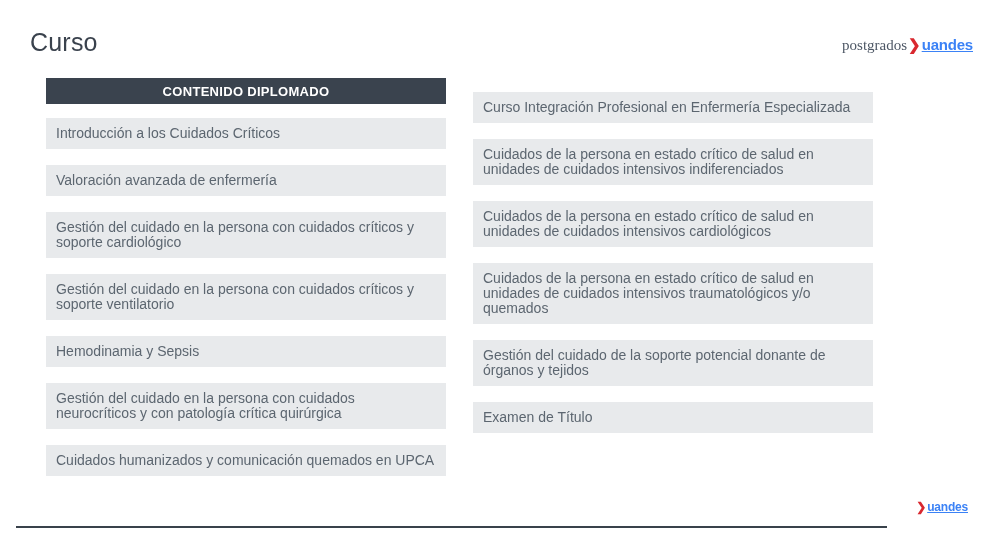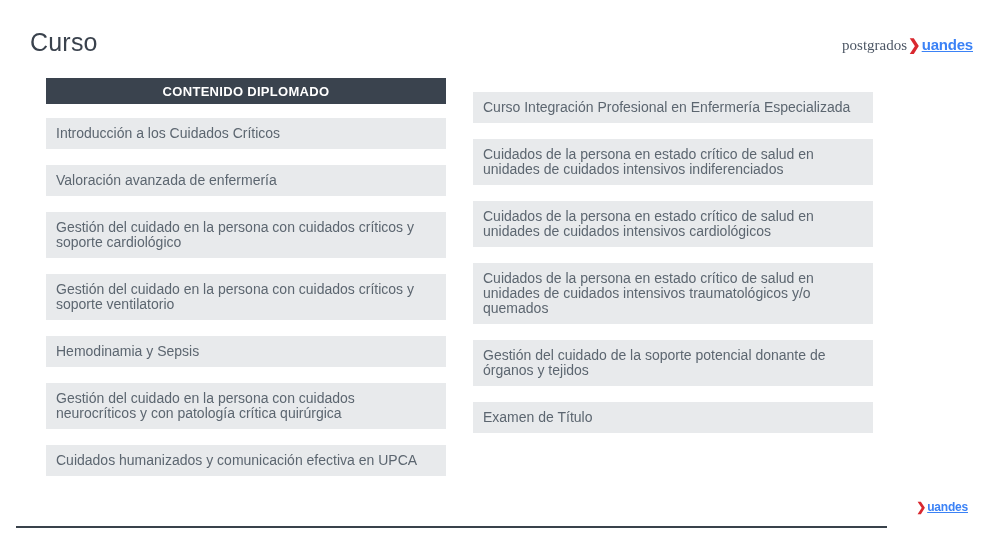--- a/index.html
+++ b/index.html
@@ -102,21 +102,21 @@
 
     <section class="column">
       <header class="col-header">CONTENIDO DIPLOMADO</header>
       <ul class="col-items">
         <li class="item">Introducción a los Cuidados Críticos</li>
         <li class="item">Valoración avanzada de enfermería</li>
         <li class="item">Gestión del cuidado en la persona con cuidados críticos y soporte cardiológico</li>
         <li class="item">Gestión del cuidado en la persona con cuidados críticos y soporte ventilatorio</li>
         <li class="item">Hemodinamia y Sepsis</li>
         <li class="item">Gestión del cuidado en la persona con cuidados neurocríticos y con patología crítica quirúrgica</li>
-        <li class="item">Cuidados humanizados y comunicación efectiva en UPCA</li>
+        <li class="item">Cuidados humanizados y comunicación quemados en UPCA</li>
       </ul>
     </section>
 
     <section class="column">
       <ul class="col-items">
         <li class="item">Curso Integración Profesional en Enfermería Especializada</li>
         <li class="item">Cuidados de la persona en estado crítico de salud en unidades de cuidados intensivos indiferenciados</li>
         <li class="item">Cuidados de la persona en estado crítico de salud en unidades de cuidados intensivos cardiológicos</li>
         <li class="item">Cuidados de la persona en estado crítico de salud en unidades de cuidados intensivos traumatológicos y/o quemados</li>
         <li class="item">Gestión del cuidado de la soporte potencial donante de órganos y tejidos</li>

